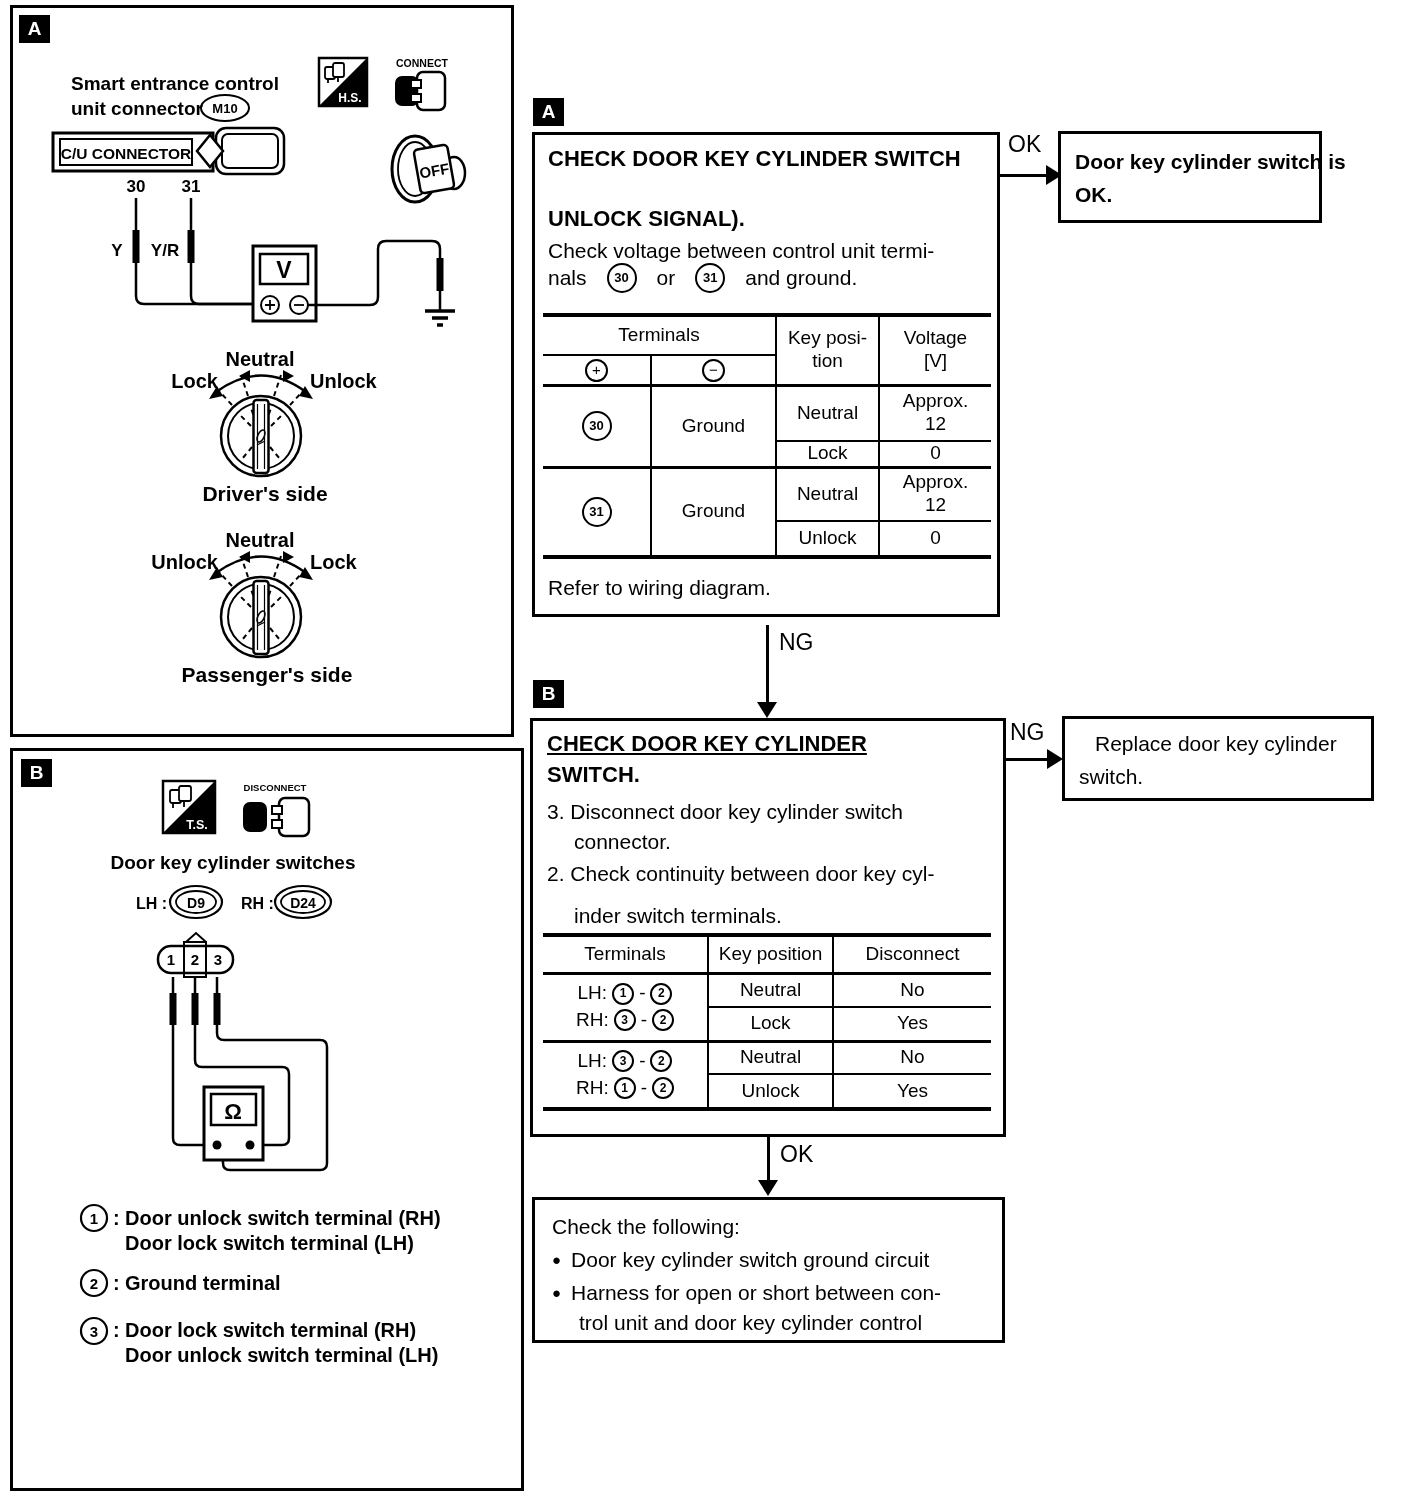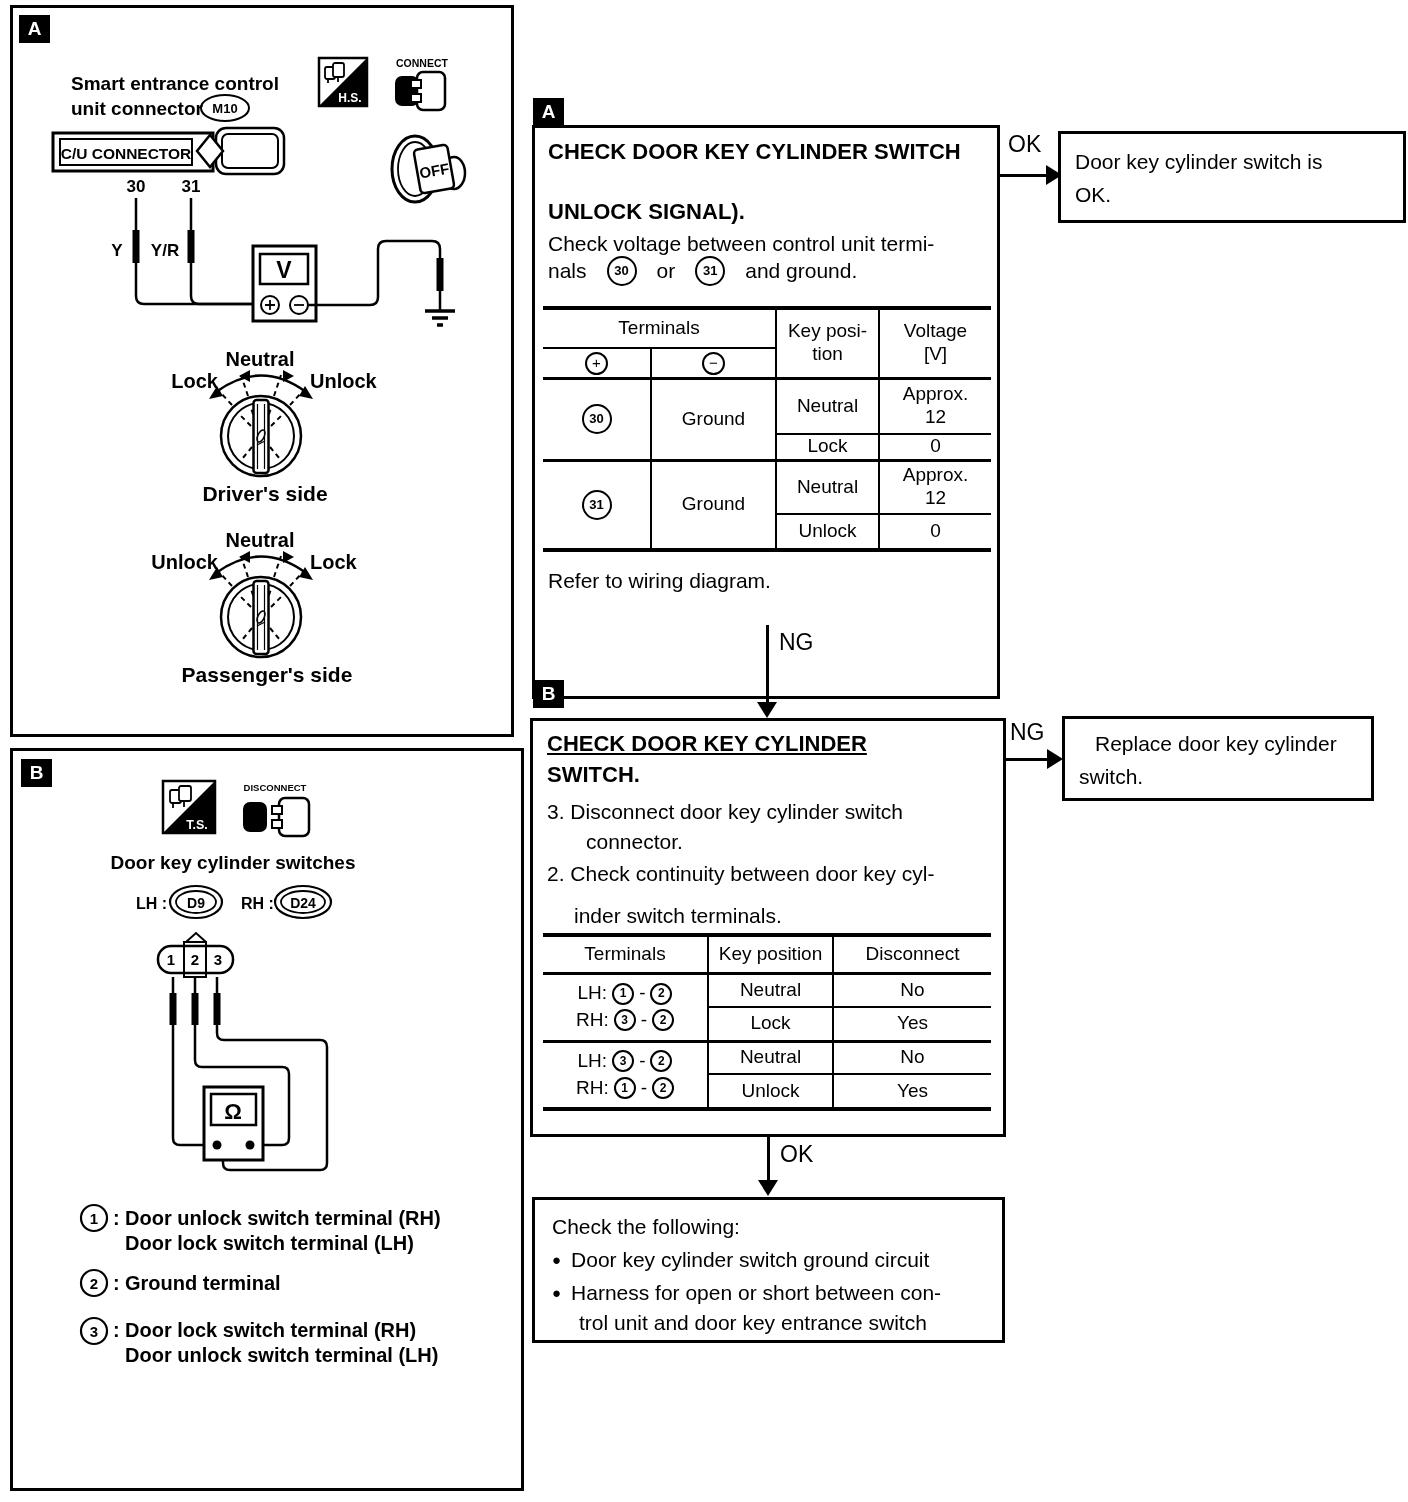--- a/index.html
+++ b/index.html
@@ -256,21 +256,21 @@
         <text x="81" y="586" font-size="15" text-anchor="middle">3</text>
         <text x="100" y="586">:</text>
         <text x="112" y="586">Door lock switch terminal (RH)</text>
         <text x="112" y="611">Door unlock switch terminal (LH)</text>
       </g>
     </svg>
   </div>
 
   <div class="blabel" style="left:533px; top:98px;">A</div>
 
-  <div class="fbox" style="left:532px; top:125px; width:468px; height:574px;">
+  <div class="fbox" style="left:532px; top:132px; width:468px; height:485px;">
     <div class="txt btitle" style="left:13px; top:9px;">CHECK DOOR KEY CYLINDER SWITCH</div>
     <div class="txt btitle" style="left:13px; top:69px;">UNLOCK SIGNAL).</div>
     <div class="txt bbody" style="left:13px; top:101px;">Check voltage between control unit termi-</div>
     <div class="txt bbody" style="left:13px; top:128px; display:flex; align-items:center; gap:20px;">
       <span>nals</span>
       <span class="mcirc">30</span>
       <span>or</span>
       <span class="mcirc">31</span>
       <span>and ground.</span>
     </div>
@@ -315,36 +315,36 @@
     </tbody>
       </table>
 
     <div class="txt bbody" style="left:13px; top:438px;">Refer to wiring diagram.</div>
   </div>
 
   <div class="oklabel" style="left:1008px; top:131px;">OK</div>
   <div class="arrow-line" style="left:997px; top:174px; width:52px; height:3px;"></div>
   <div class="ah-right" style="left:1046px; top:165px;"></div>
 
-  <div class="fbox" style="left:1058px; top:131px; width:348px; height:92px;">
+  <div class="fbox" style="left:1058px; top:131px; width:264px; height:92px;font-weight:bold;">
     <div class="txt bbody" style="left:14px; top:11px; line-height:33px;">Door key cylinder switch is</div>
     <div class="txt bbody" style="left:14px; top:44px; line-height:33px;">OK.</div>
   </div>
 
   <div class="oklabel" style="left:779px; top:629px;">NG</div>
   <div class="arrow-line" style="left:766px; top:625px; width:3px; height:80px;"></div>
   <div class="ah-down" style="left:757px; top:702px;"></div>
 
   <div class="blabel" style="left:533px; top:680px;">B</div>
 
   <div class="fbox" style="left:530px; top:718px; width:476px; height:419px;">
     <div class="txt btitle" style="left:14px; top:8px;text-decoration:underline;">CHECK DOOR KEY CYLINDER</div>
     <div class="txt btitle" style="left:14px; top:39px;">SWITCH.</div>
     <div class="txt bbody" style="left:14px; top:76px;">3. Disconnect door key cylinder switch</div>
-    <div class="txt bbody" style="left:41px; top:106px;margin-left:12px;">connector.</div>
+    <div class="txt bbody" style="left:41px; top:106px;">connector.</div>
     <div class="txt bbody" style="left:14px; top:138px;">2. Check continuity between door key cyl-</div>
     <div class="txt bbody" style="left:41px; top:168px;margin-top:12px;">inder switch terminals.</div>
 
     <table class="tbl" style="left:10px; top:212px; width:448px;">
       <colgroup>
           <col style="width:165px">
           <col style="width:125px">
           <col style="width:158px">
         </colgroup>
       <tbody>
@@ -417,16 +417,16 @@
   <div class="fbox" style="left:532px; top:1197px; width:473px; height:146px;">
     <div class="txt bbody" style="left:17px; top:12px;">Check the following:</div>
     <div class="txt bbody bullet-row" style="left:17px; top:45px;">
       <span style="font-size:15px; line-height:30px;">●</span>
       <span>Door key cylinder switch ground circuit</span>
     </div>
     <div class="txt bbody bullet-row" style="left:17px; top:78px;">
       <span style="font-size:15px; line-height:30px;">●</span>
       <span>Harness for open or short between con-</span>
     </div>
-    <div class="txt bbody" style="left:44px; top:108px;">trol unit and door key entrance switch</div>
+    <div class="txt bbody" style="left:44px; top:108px;">trol unit and door key cylinder control</div>
   </div>
 
 </div>
 
 </body></html>

